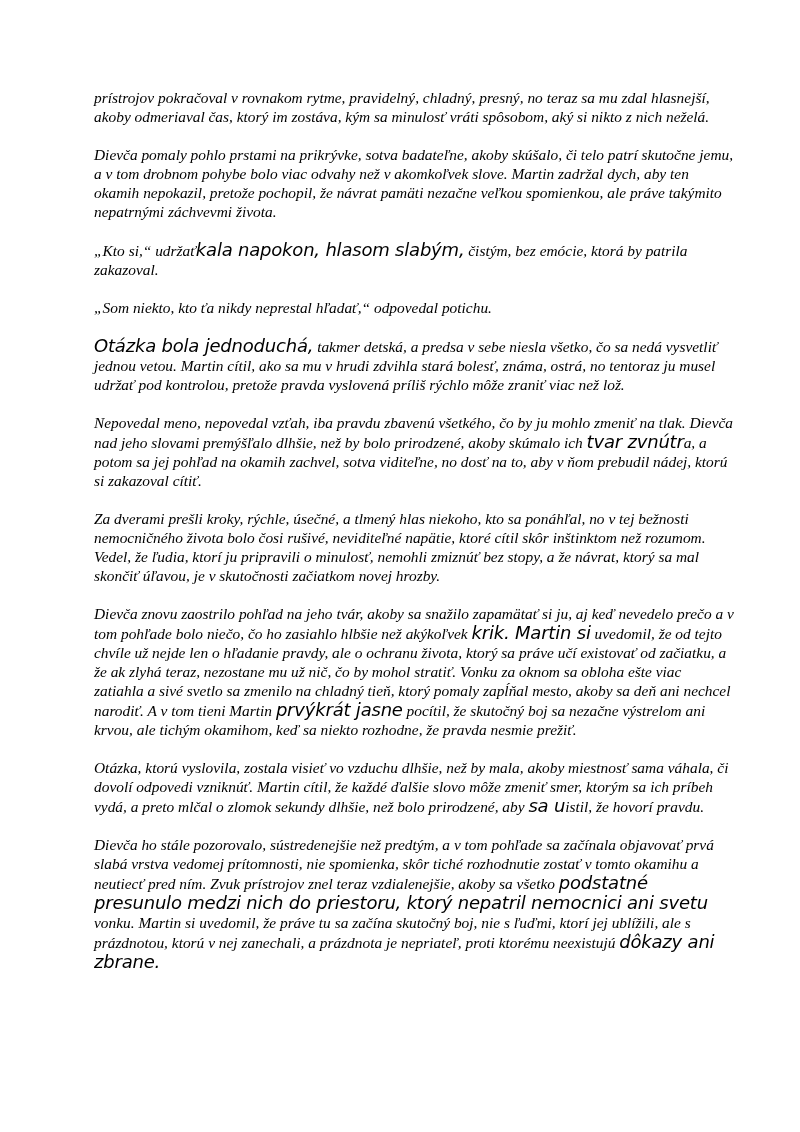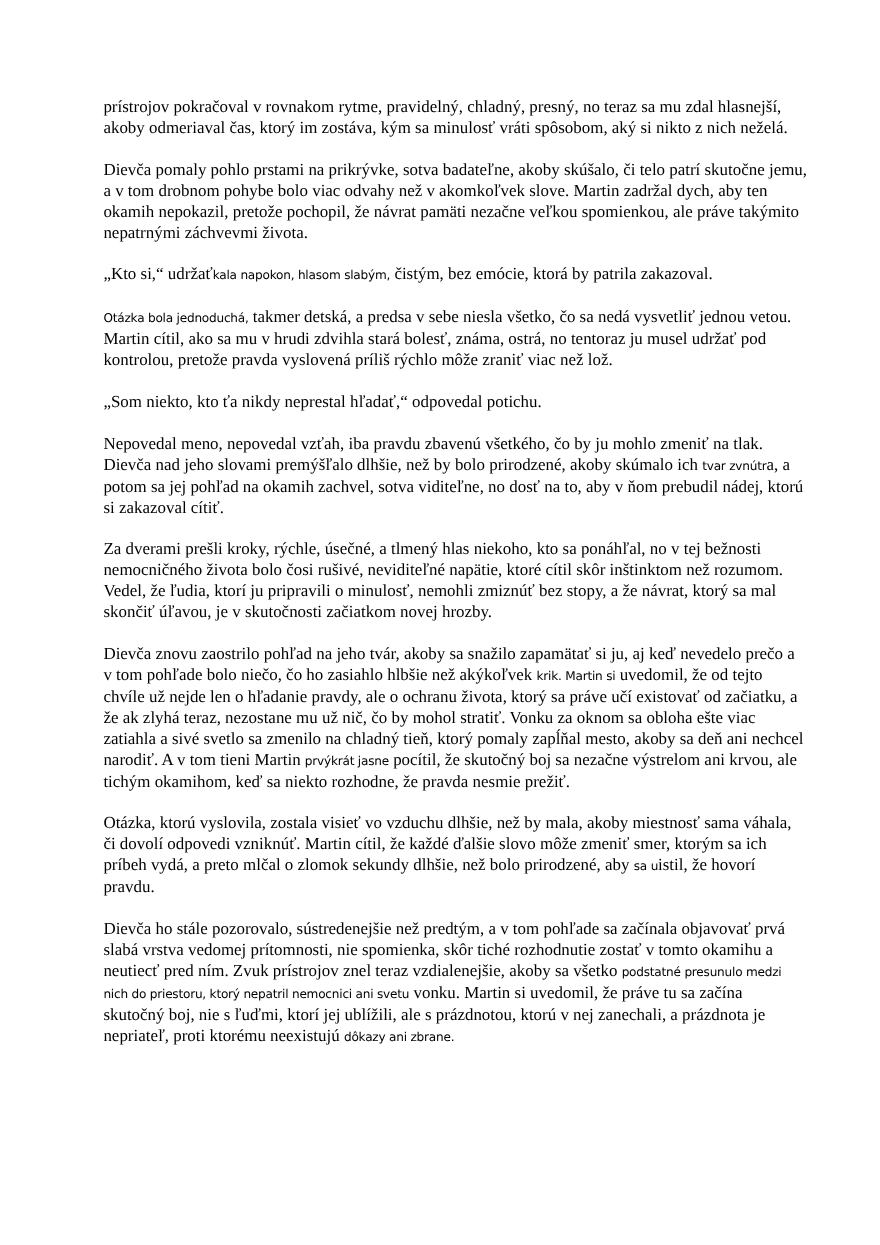--- a/index.html
+++ b/index.html
@@ -7,41 +7,41 @@
     .page {
       position: absolute;
       left: 94px;
       top: 88px;
       width: 640px;
       color: #000000;
       font-family: "Liberation Serif", serif;
       font-size: 15.4px;
       line-height: 19px;
     }
-    .para { margin: 0 0 19px 0; }
-    .sans { font-family: "DejaVu Sans", sans-serif; font-size: 11px; letter-spacing: -0.2px; }
+    .para { margin: 0 0 19px 0; font-style: italic; }
+    .sans { font-family: "DejaVu Sans", sans-serif; font-size: 18px; letter-spacing: -0.2px; }
   </style>
 </head>
 <body>
 
 <div class="page">
   <p class="para">
     <span>prístrojov pokračoval v rovnakom rytme, pravidelný, chladný, presný, no teraz sa mu zdal hlasnejší, akoby odmeriaval čas, ktorý im zostáva, kým sa minulosť vráti spôsobom, aký si nikto z nich neželá.</span>
   </p>
   <p class="para">
     <span>Dievča pomaly pohlo prstami na prikrývke, sotva badateľne, akoby skúšalo, či telo patrí skutočne jemu, a v tom drobnom pohybe bolo viac odvahy než v akomkoľvek slove. Martin zadržal dych, aby ten okamih nepokazil, pretože pochopil, že návrat pamäti nezačne veľkou spomienkou, ale práve takýmito nepatrnými záchvevmi života.</span>
   </p>
   <p class="para">
     <span>„Kto si,“ udržať</span><span class="sans">kala napokon, hlasom slabým,</span><span> čistým, bez emócie, ktorá by patrila zakazoval.</span>
   </p>
   <p class="para">
-    <span class="sans">Otázka bola jednoduchá,</span><span> takmer detská, a predsa v sebe niesla všetko, čo sa nedá vysvetliť jednou vetou. Martin cítil, ako sa mu v hrudi zdvihla stará bolesť, známa, ostrá, no tentoraz ju musel udržať pod kontrolou, pretože pravda vyslovená príliš rýchlo môže zraniť viac než lož.</span>
+    <span>„Som niekto, kto ťa nikdy neprestal hľadať,“ odpovedal potichu.</span>
   </p>
   <p class="para">
-    <span>„Som niekto, kto ťa nikdy neprestal hľadať,“ odpovedal potichu.</span>
+    <span class="sans">Otázka bola jednoduchá,</span><span> takmer detská, a predsa v sebe niesla všetko, čo sa nedá vysvetliť jednou vetou. Martin cítil, ako sa mu v hrudi zdvihla stará bolesť, známa, ostrá, no tentoraz ju musel udržať pod kontrolou, pretože pravda vyslovená príliš rýchlo môže zraniť viac než lož.</span>
   </p>
   <p class="para">
     <span>Nepovedal meno, nepovedal vzťah, iba pravdu zbavenú všetkého, čo by ju mohlo zmeniť na tlak. Dievča nad jeho slovami premýšľalo dlhšie, než by bolo prirodzené, akoby skúmalo ich </span><span class="sans">tvar zvnútr</span><span>a, a potom sa jej pohľad na okamih zachvel, sotva viditeľne, no dosť na to, aby v ňom prebudil nádej, ktorú si zakazoval cítiť.</span>
   </p>
   <p class="para">
     <span>Za dverami prešli kroky, rýchle, úsečné, a tlmený hlas niekoho, kto sa ponáhľal, no v tej bežnosti nemocničného života bolo čosi rušivé, neviditeľné napätie, ktoré cítil skôr inštinktom než rozumom. Vedel, že ľudia, ktorí ju pripravili o minulosť, nemohli zmiznúť bez stopy, a že návrat, ktorý sa mal skončiť úľavou, je v skutočnosti začiatkom novej hrozby.</span>
   </p>
   <p class="para">
     <span>Dievča znovu zaostrilo pohľad na jeho tvár, akoby sa snažilo zapamätať si ju, aj keď nevedelo prečo a v tom pohľade bolo niečo, čo ho zasiahlo hlbšie než akýkoľvek </span><span class="sans">krik. Martin si</span><span> uvedomil, že od tejto chvíle už nejde len o hľadanie pravdy, ale o ochranu života, ktorý sa práve učí existovať od začiatku, a že ak zlyhá teraz, nezostane mu už nič, čo by mohol stratiť. Vonku za oknom sa obloha ešte viac zatiahla a sivé svetlo sa zmenilo na chladný tieň, ktorý pomaly zapĺňal mesto, akoby sa deň ani nechcel narodiť. A v tom tieni Martin </span><span class="sans">prvýkrát jasne</span><span> pocítil, že skutočný boj sa nezačne výstrelom ani krvou, ale tichým okamihom, keď sa niekto rozhodne, že pravda nesmie prežiť.</span>
   </p>

